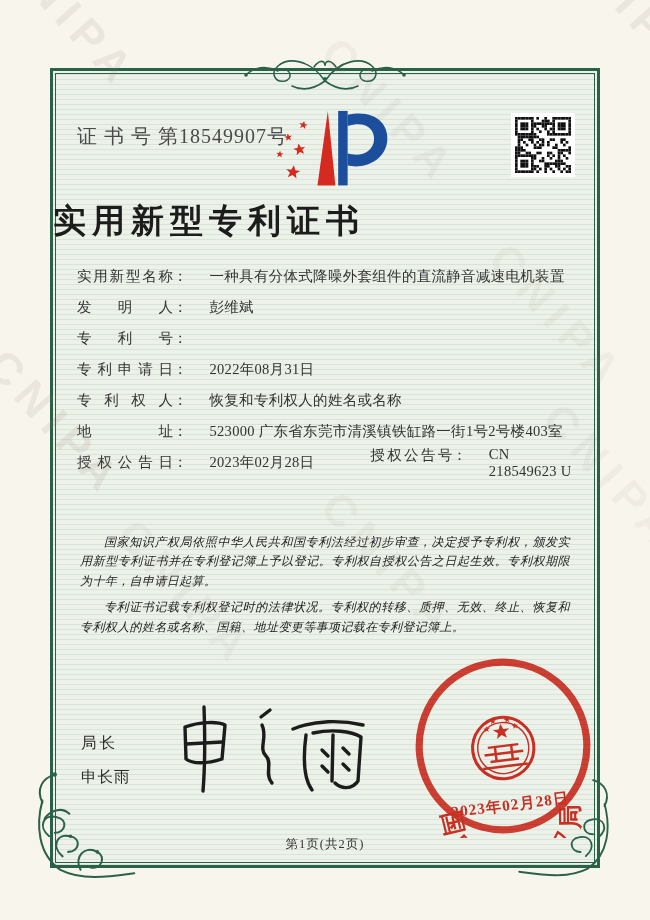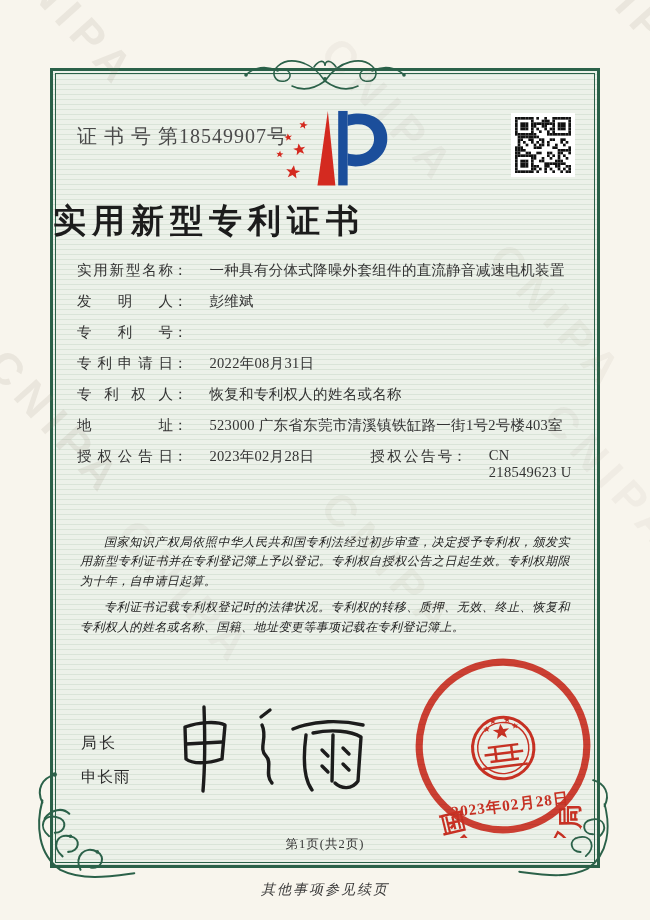--- a/index.html
+++ b/index.html
@@ -24,21 +24,21 @@
 
   .logo{position:absolute;left:50%;top:34px;transform:translateX(-50%);width:132px;height:92px;}
 
   .qr{position:absolute;right:22px;top:42px;width:64px;height:64px;background:#fff;padding:4px;box-sizing:border-box;}
   .qr svg{display:block;width:100%;height:100%;}
 
   .title{position:absolute;top:128px;left:0;width:100%;font-size:33px;font-weight:bold;
          letter-spacing:6px;color:#1c1c1c;}
 
   .fields{position:absolute;left:24px;right:22px;top:190px;font-size:14.5px;color:#333;}
-  .f-row{height:31px;display:flex;align-items:flex-start;}
+  .f-row{height:31px;display:flex;align-items:center;}
   .f-label{display:inline-block;width:96px;text-align:justify;text-align-last:justify;flex:0 0 96px;}
   .f-colon{flex:0 0 auto;padding-right:2px;}
   .f-value{flex:1 1 auto;letter-spacing:0.3px;margin-left:20px;}
   .f-pair2{margin-left:56px;display:flex;}
   .f-pair2 .f-label{width:82px;flex-basis:82px;text-align-last:justify;}
 
   .paras{position:absolute;left:27px;right:27px;top:462px;font-size:12px;line-height:1.62;
          text-align:justify;font-style:italic;color:#222;letter-spacing:0.4px;}
   .paras p{margin:0 0 7px 0;text-indent:2em;}
 
@@ -473,14 +473,13 @@
             <path d="M82,90 v14 M98,90 v14"></path>
           </g>
         </g>
         <text x="90" y="153" text-anchor="middle" font-size="15" font-weight="bold" letter-spacing="1" fill="#d8291b" font-family="'Liberation Serif','DejaVu Serif',serif">2023年02月28日</text>
       </g>
     </svg>
 
     <div class="page-footer">第1页(共2页)</div>
   </div>
 
-  <div class="cont-note">其他事项参见续页</div>
 </div>
 
 </body></html>

